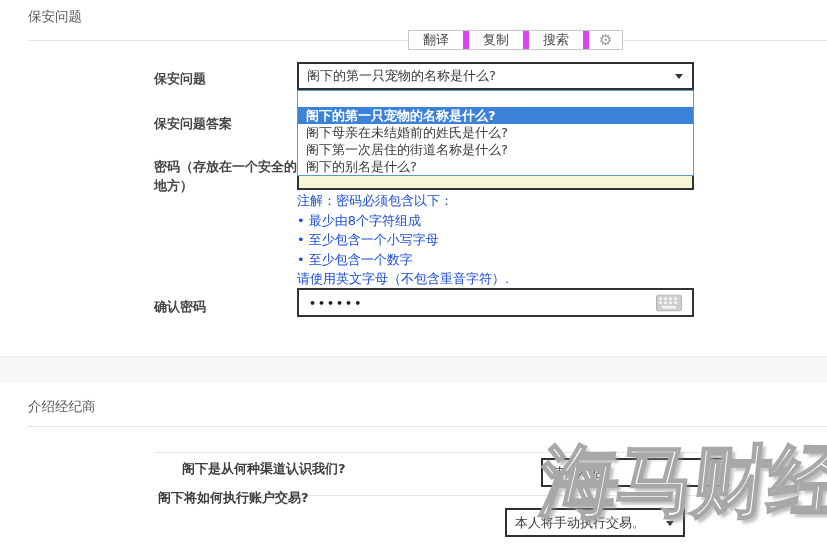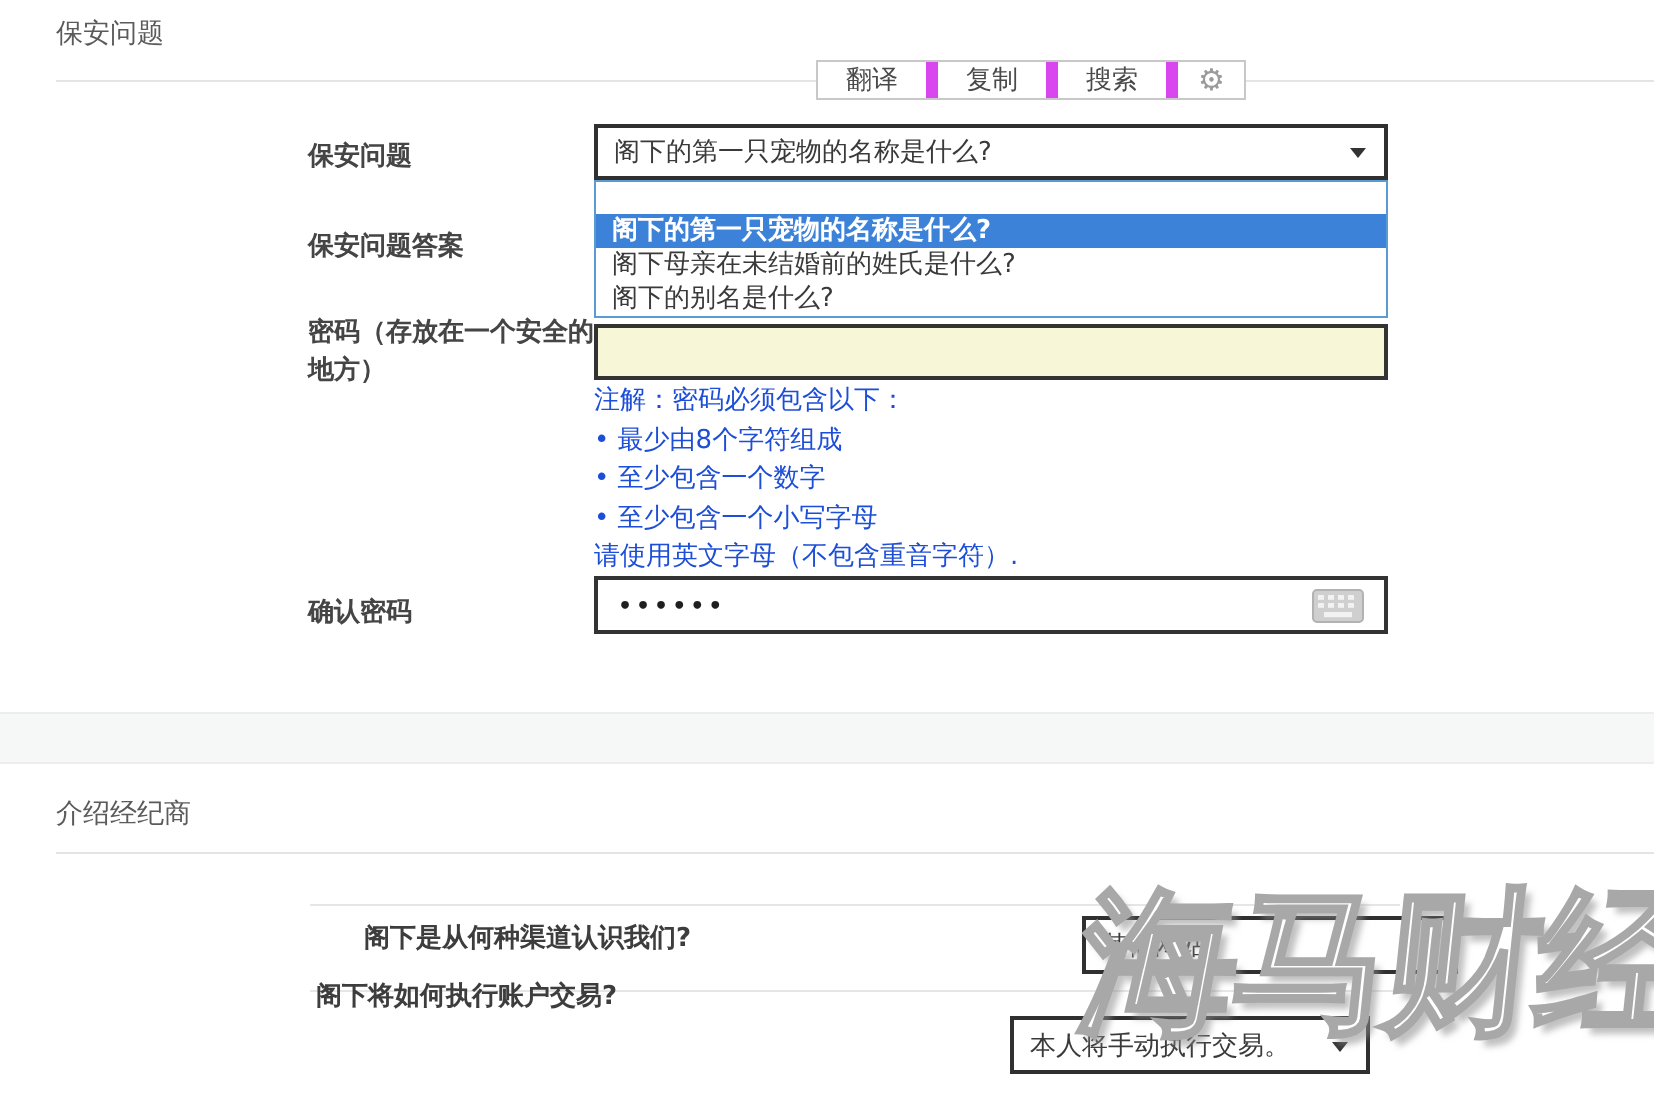--- a/index.html
+++ b/index.html
@@ -82,33 +82,34 @@
   <div class="flabel" style="top:69px;">保安问题</div>
   <div class="selbox" style="left:297px; top:62px; width:397px; height:28px;">
     <span class="val">阁下的第一只宠物的名称是什么?</span>
     <span class="caret"></span>
   </div>
 
   <div class="listbox">
     <div class="opt blank"></div>
     <div class="opt selected">阁下的第一只宠物的名称是什么?</div>
     <div class="opt">阁下母亲在未结婚前的姓氏是什么?</div>
+    <div class="opt">阁下第一次居住的街道名称是什么?</div>
     <div class="opt">阁下的别名是什么?</div>
   </div>
 
   <div class="flabel" style="top:114px;">保安问题答案</div>
 
   <div class="flabel" style="top:157px; width:148px;">密码（存放在一个安全的地方）</div>
   <div class="pw-input"></div>
 
   <div class="hints">
     <div>注解：密码必须包含以下：</div>
     <div>• 最少由8个字符组成</div>
+    <div>• 至少包含一个小写字母</div>
     <div>• 至少包含一个数字</div>
-    <div>• 至少包含一个小写字母</div>
     <div>请使用英文字母（不包含重音字符）.</div>
   </div>
 
   <div class="flabel" style="top:297px;">确认密码</div>
   <div class="confirm-input">
     <span class="dots">••••••</span>
     <svg class="kbd-icon" viewBox="0 0 26 17">
       <rect x="0.5" y="0.5" width="25" height="16" rx="2" fill="#cfcfcf" stroke="#b2b2b2"></rect>
       <g fill="#f2f2f2">
         <rect x="3" y="3" width="3" height="2.4"></rect>

